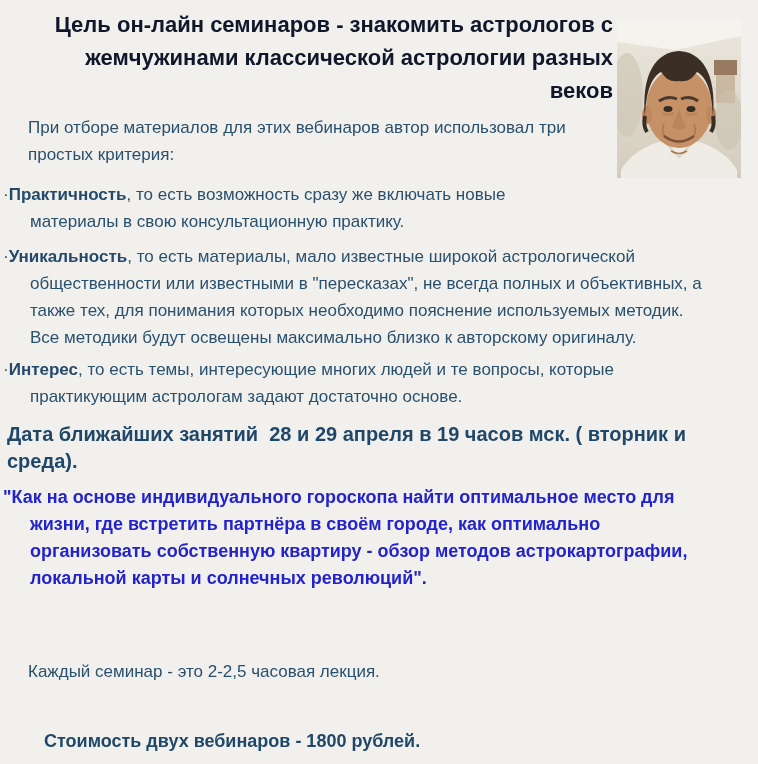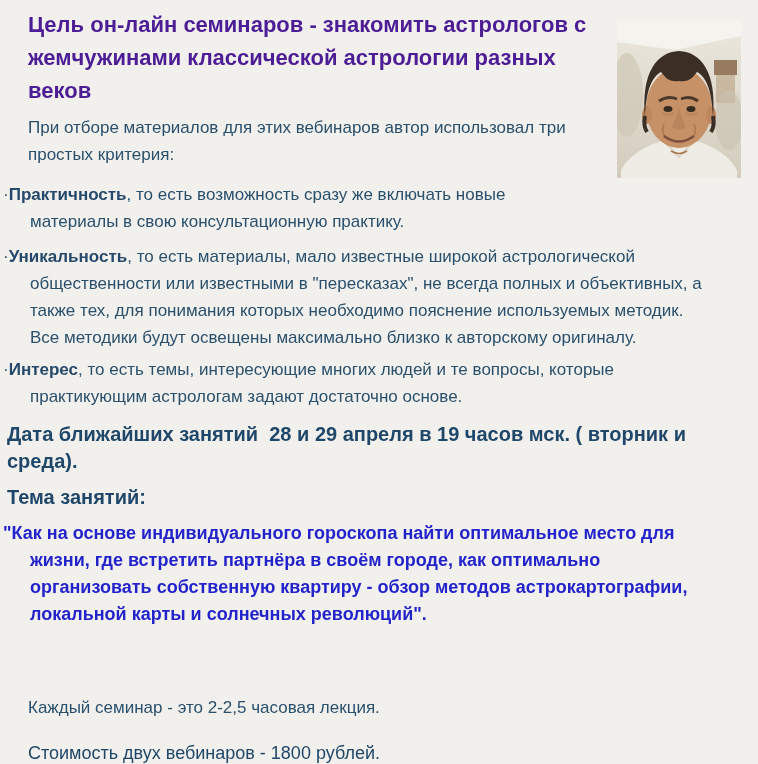--- a/index.html
+++ b/index.html
@@ -21,21 +21,22 @@
     height: 764px;
   }
   .pre { white-space: pre-wrap; }
 
   h1.page-title {
     margin: 8px 145px 0 0;
     padding-left: 28px;
     font-size: 22px;
     line-height: 33px;
     font-weight: bold;
-    color: #4c1d95;
+    color: #0f172a;
+    text-align: right;
   }
   .author-photo {
     position: absolute;
     top: 12px;
     right: 17px;
     width: 124px;
     height: 158px;
     overflow: hidden;
   }
   .author-photo svg { display: block; }
@@ -72,24 +73,24 @@
     font-size: 18px;
     font-weight: bold;
     color: #2323cb;
   }
 
   .duration-line {
     margin-top: 66px;
     padding-left: 28px;
   }
   .price-line {
-    margin-top: 19px;
-    padding-left: 28px;
+    margin-top: 43px;
+    padding-left: 44px;
     font-size: 18px;
-    font-weight: normal;
+    font-weight: bold;
     color: #1f4769;
   }
 </style>
 </head>
 <body>
 
 <div class="page">
 
   <h1 class="page-title pre">Цель он-лайн семинаров - знакомить астрологов с
 жемчужинами классической астрологии разных
@@ -155,21 +156,20 @@
   <p class="crit crit-2 pre"><span>·</span><b>Уникальность</b><span>, то есть материалы, мало известные широкой астрологической
 общественности или известными в "пересказах", не всегда полных и объективных, а
 также тех, для понимания которых необходимо пояснение используемых методик.
 Все методики будут освещены максимально близко к авторскому оригиналу.</span></p>
 
   <p class="crit crit-3 pre"><span>·</span><b>Интерес</b><span>, то есть темы, интересующие многих людей и те вопросы, которые
 практикующим астрологам задают достаточно основе.</span></p>
 
   <p class="bold-line date-line pre">Дата ближайших занятий  28 и 29 апреля в 19 часов мск. ( вторник и среда).</p>
 
-  <p class="bold-line topic-label pre">Тема занятий:</p>
 
   <p class="quote pre">"Как на основе индивидуального гороскопа найти оптимальное место для
 жизни, где встретить партнёра в своём городе, как оптимально
 организовать собственную квартиру - обзор методов астрокартографии,
 локальной карты и солнечных революций".</p>
 
   <p class="duration-line pre">Каждый семинар - это 2-2,5 часовая лекция.</p>
 
   <p class="price-line pre">Стоимость двух вебинаров - 1800 рублей.</p>
 

